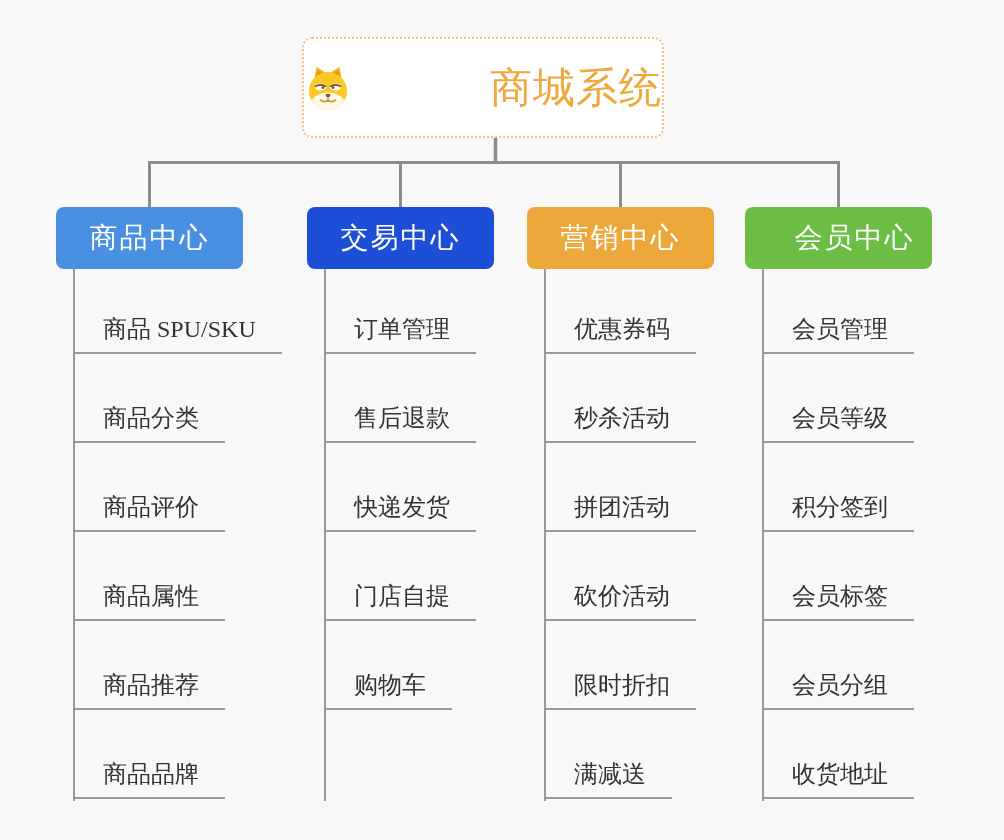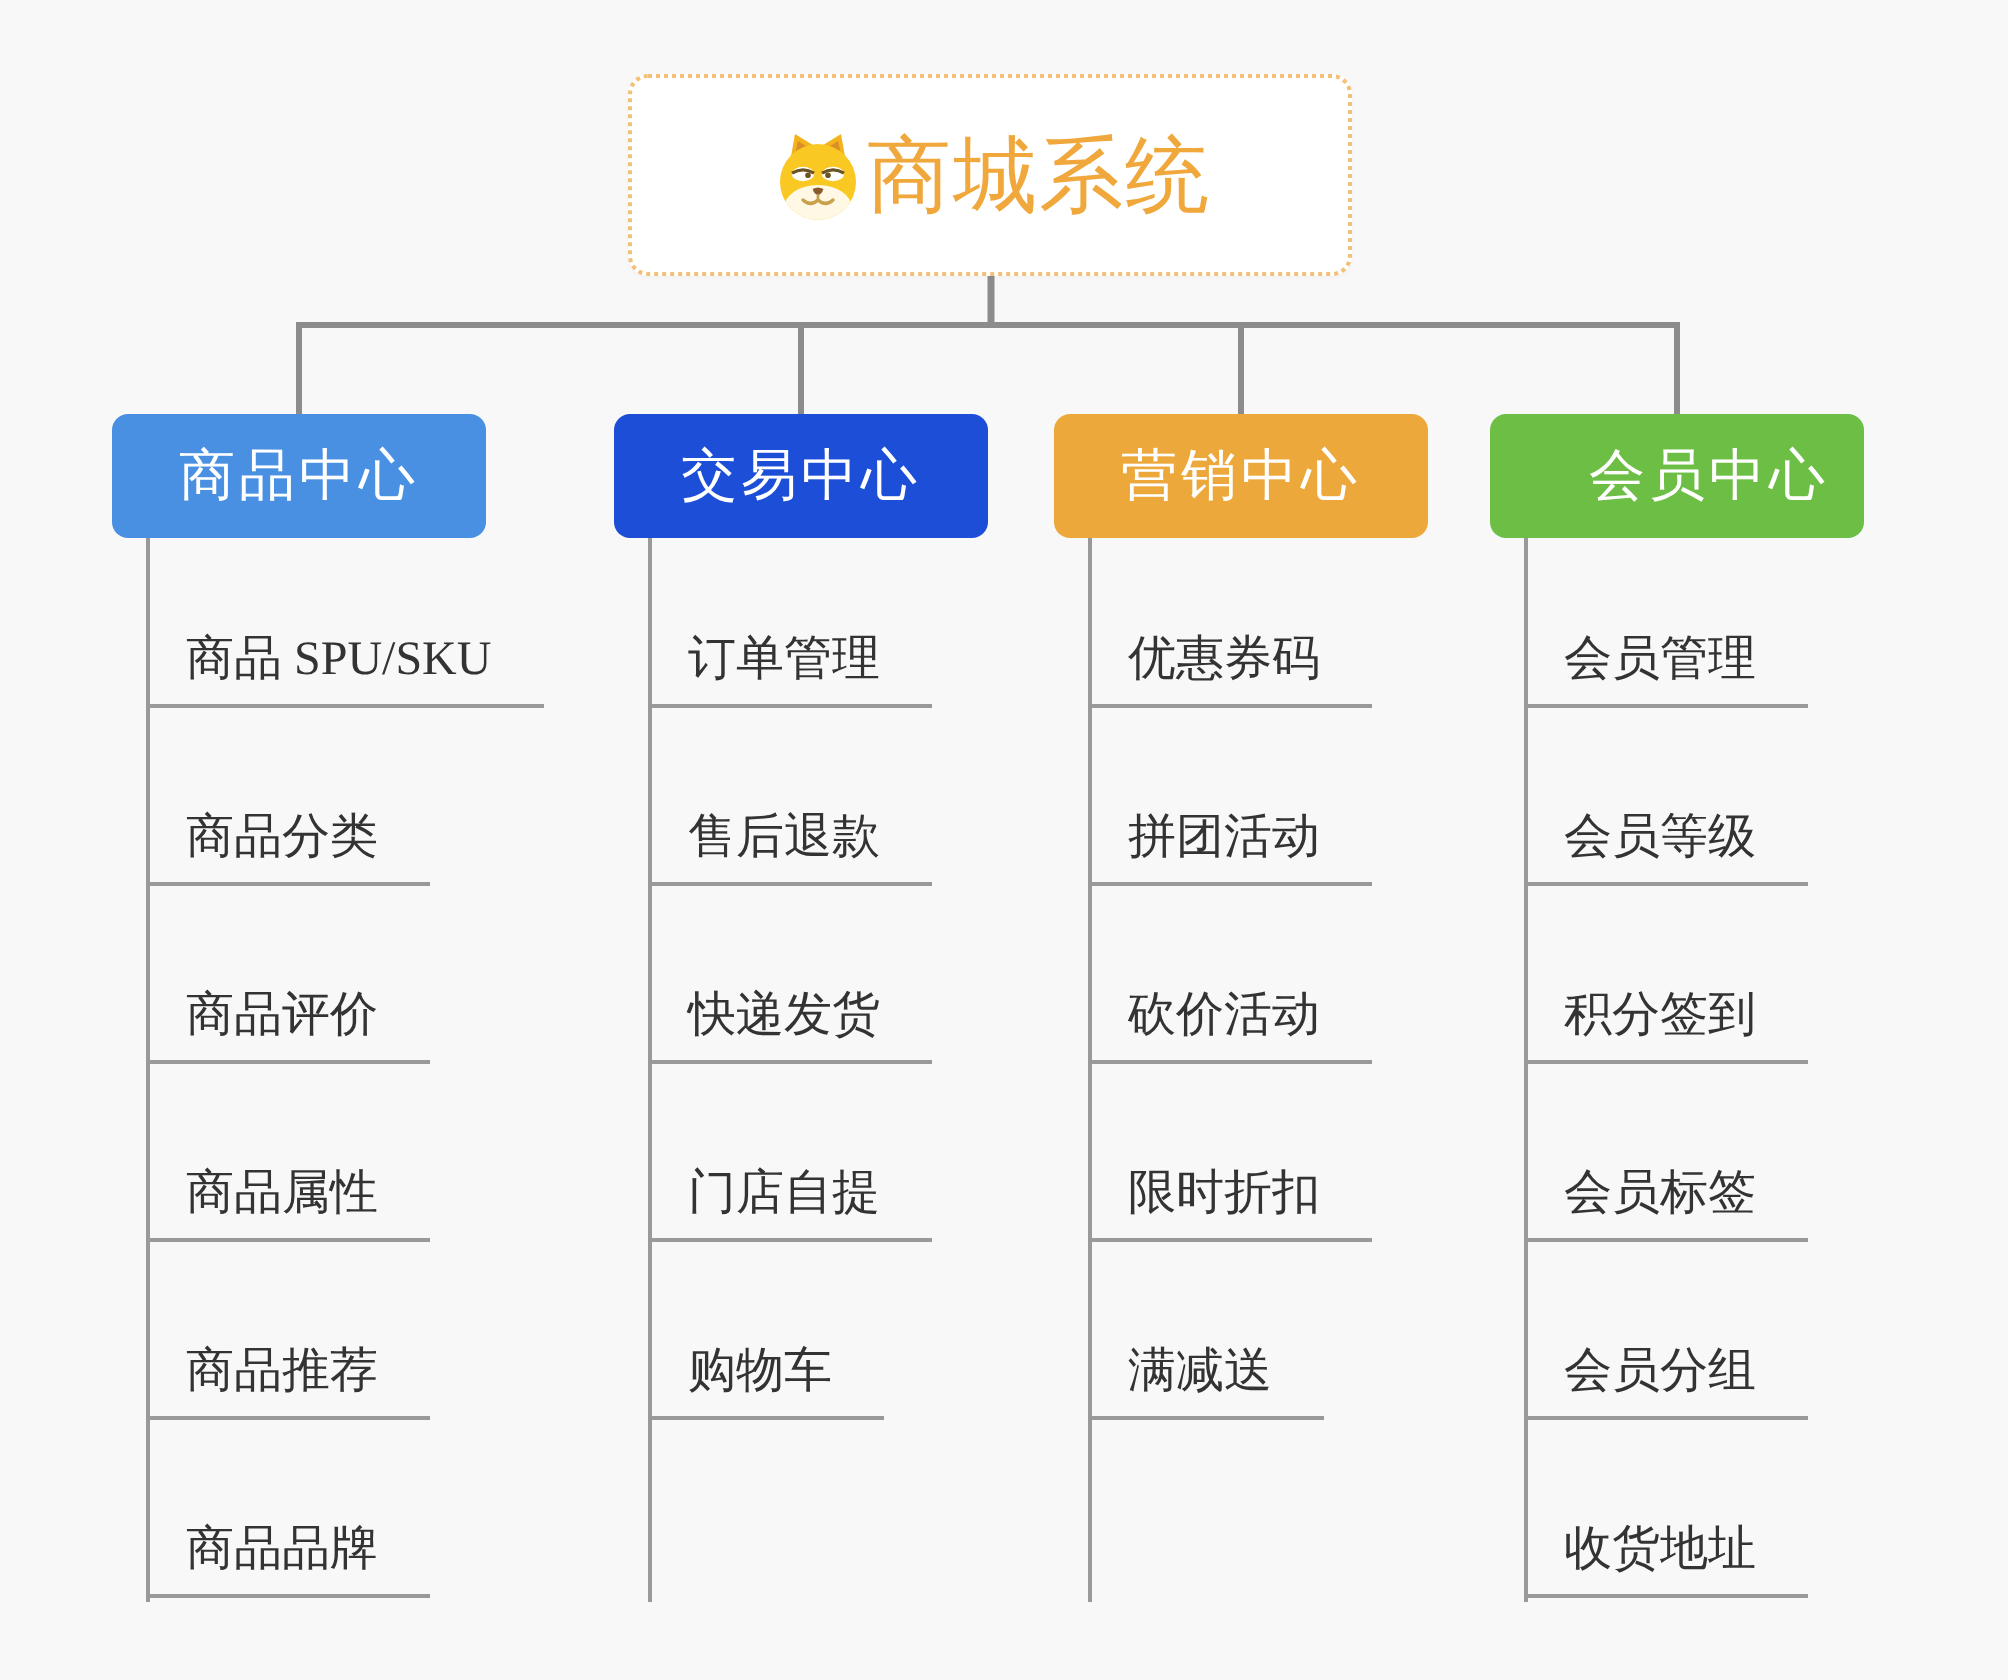--- a/index.html
+++ b/index.html
@@ -20,28 +20,28 @@
   .connector-svg {
     position: absolute;
     left: 0; top: 0;
     width: 1004px; height: 212px;
     pointer-events: none;
   }
 
   
   .root-node {
     position: absolute;
-    left: 314px; top: 37px;
+    left: 302px; top: 37px;
     width: 362px; height: 101px;
     background: #ffffff;
     border: 2px dotted #f2c178;
     border-radius: 10px;
     display: flex;
     align-items: center;
-    justify-content: center;
+    justify-content: space-between;
     gap: 1px;
     box-shadow: 0 1px 2px rgba(0,0,0,0.03);
     cursor: pointer;
   }
   .root-title {
     font-size: 42px;
     color: #f0a83c;
     letter-spacing: 1px;
     white-space: nowrap;
   }
@@ -80,21 +80,21 @@
   .child-row {
     height: 89px;
     display: flex;
     align-items: flex-end;
   }
   .child-topic {
     display: inline-block;
     font-size: 24px;
     color: #333333;
     white-space: nowrap;
-    padding: 0 26px 7px 20px;
+    padding: 0 26px 7px 30px;
     border-bottom: 2px solid #999999;
     cursor: pointer;
   }
 </style>
 </head>
 <body>
 
 <div class="canvas">
 
   <svg class="connector-svg" viewBox="0 0 1004 212" xmlns="http://www.w3.org/2000/svg">
@@ -180,20 +180,23 @@
   </div>
 
   <div class="branch-col" style="left:527px;">
     <div class="branch-box" style="background: rgb(237, 168, 60);">营销中心</div>
     <div class="branch-line"></div>
     <div class="children">
         <div class="child-row">
           <span class="child-topic">优惠券码</span>
         </div>
         <div class="child-row">
+          <span class="child-topic">秒杀活动</span>
+        </div>
+        <div class="child-row">
           <span class="child-topic">拼团活动</span>
         </div>
         <div class="child-row">
           <span class="child-topic">砍价活动</span>
         </div>
         <div class="child-row">
           <span class="child-topic">限时折扣</span>
         </div>
         <div class="child-row">
           <span class="child-topic">满减送</span>

